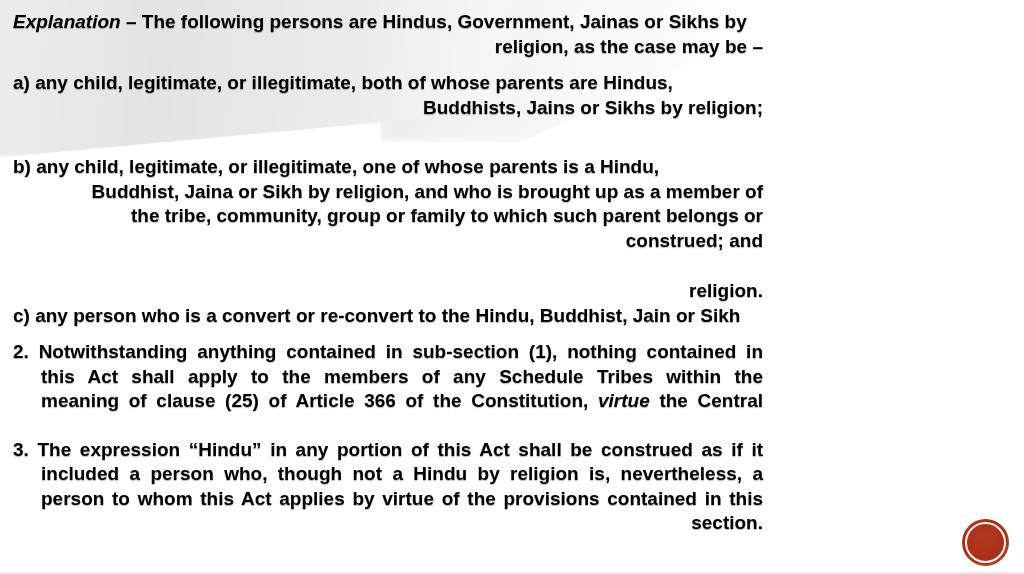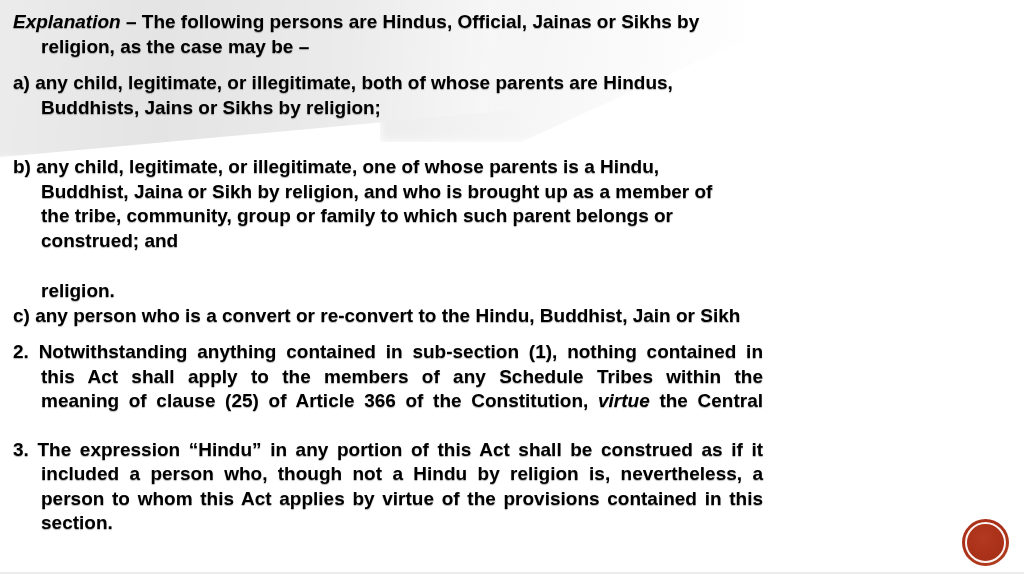--- a/index.html
+++ b/index.html
@@ -63,21 +63,21 @@
   .m-a { margin-top: 12px; }
   .m-b { margin-top: 35px; }
   .m-c { margin-top: 26px; }
   .m-2 { margin-top: 12px; }
   .m-3 { margin-top: 24px; }
 
   .ln {
     display: block;
     white-space: nowrap;
   }
-  .cont { padding-left: 28px; }          
+  .cont { padding-left: 28px; text-align: right; }          
   .jl {                                   
     white-space: normal;
     text-align: justify;
     text-align-last: justify;
     text-justify: inter-word;
   }
   .ital { font-style: italic; }
 
   
   .logo-circle {
@@ -103,21 +103,21 @@
 
 <div class="slide">
 
   <div class="wedge-b"></div>
   <div class="wedge-a"></div>
   <div class="bottom-line"></div>
 
   <div class="content">
 
     <p class="para">
-        <span class="ln"><i class="ital">Explanation</i><span> – The following persons are Hindus, Official, Jainas or Sikhs by</span></span>
+        <span class="ln"><i class="ital">Explanation</i><span> – The following persons are Hindus, Government, Jainas or Sikhs by</span></span>
         <span class="ln cont">religion, as the case may be –</span>
       </p>
 
     <p class="para m-a">
         <span class="ln">a) any child, legitimate, or illegitimate, both of whose parents are Hindus,</span>
         <span class="ln cont">Buddhists, Jains or Sikhs by religion;</span>
       </p>
 
     <p class="para m-b">
         <span class="ln">b) any child, legitimate, or illegitimate, one of whose parents is a Hindu,</span>

